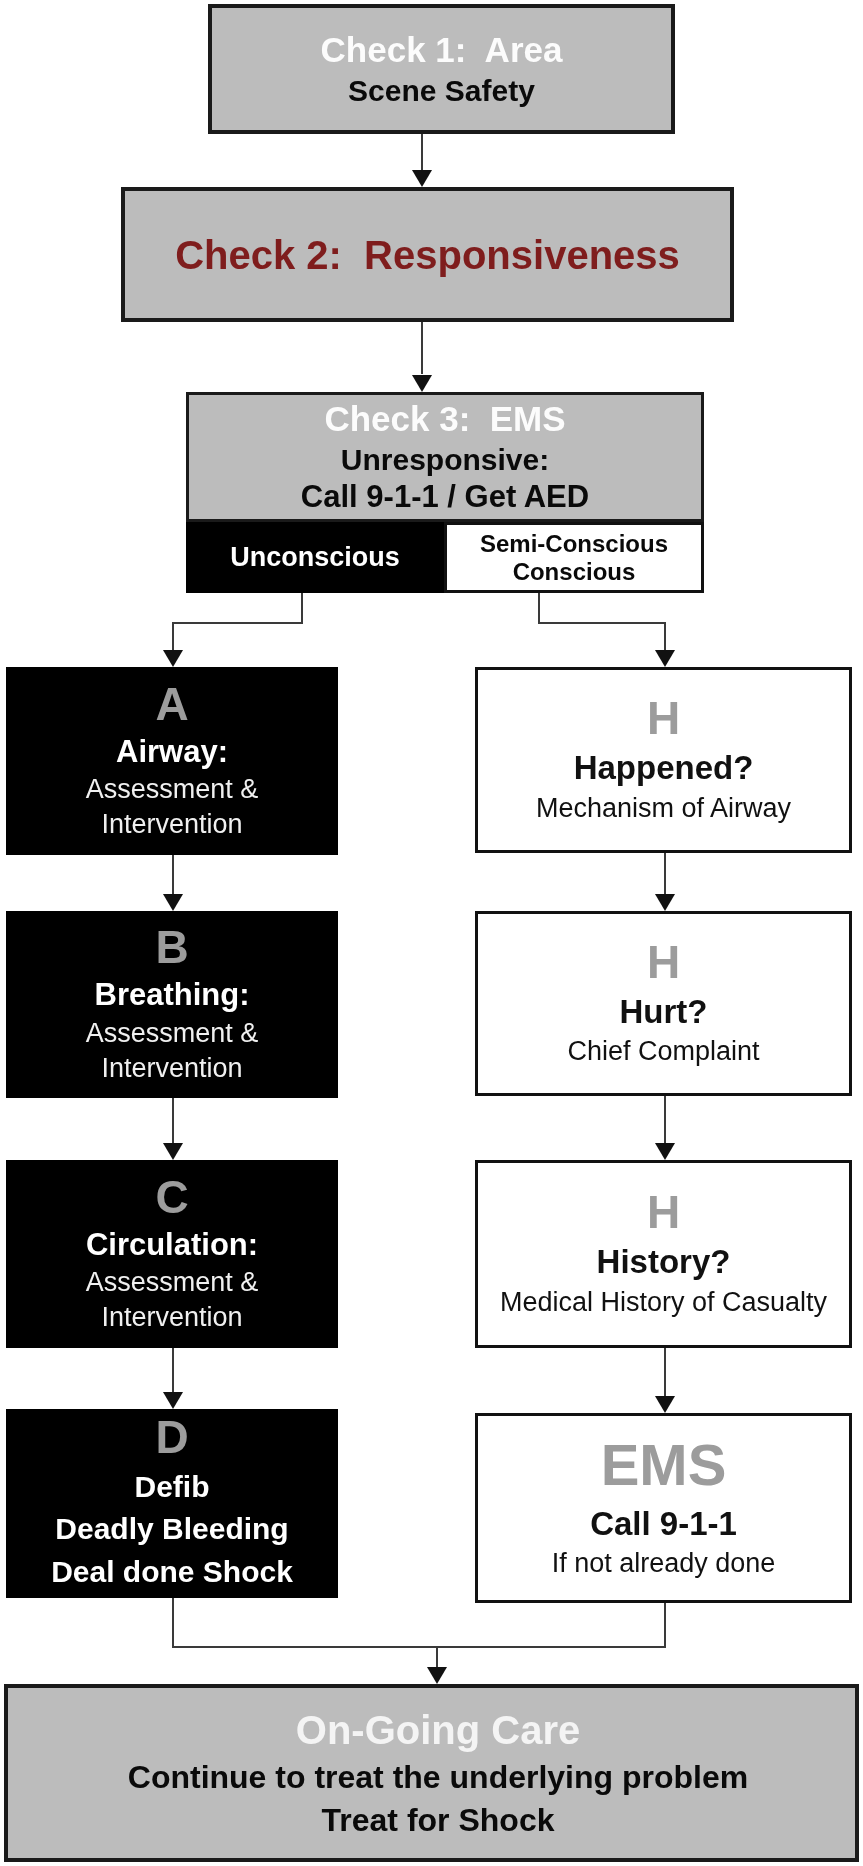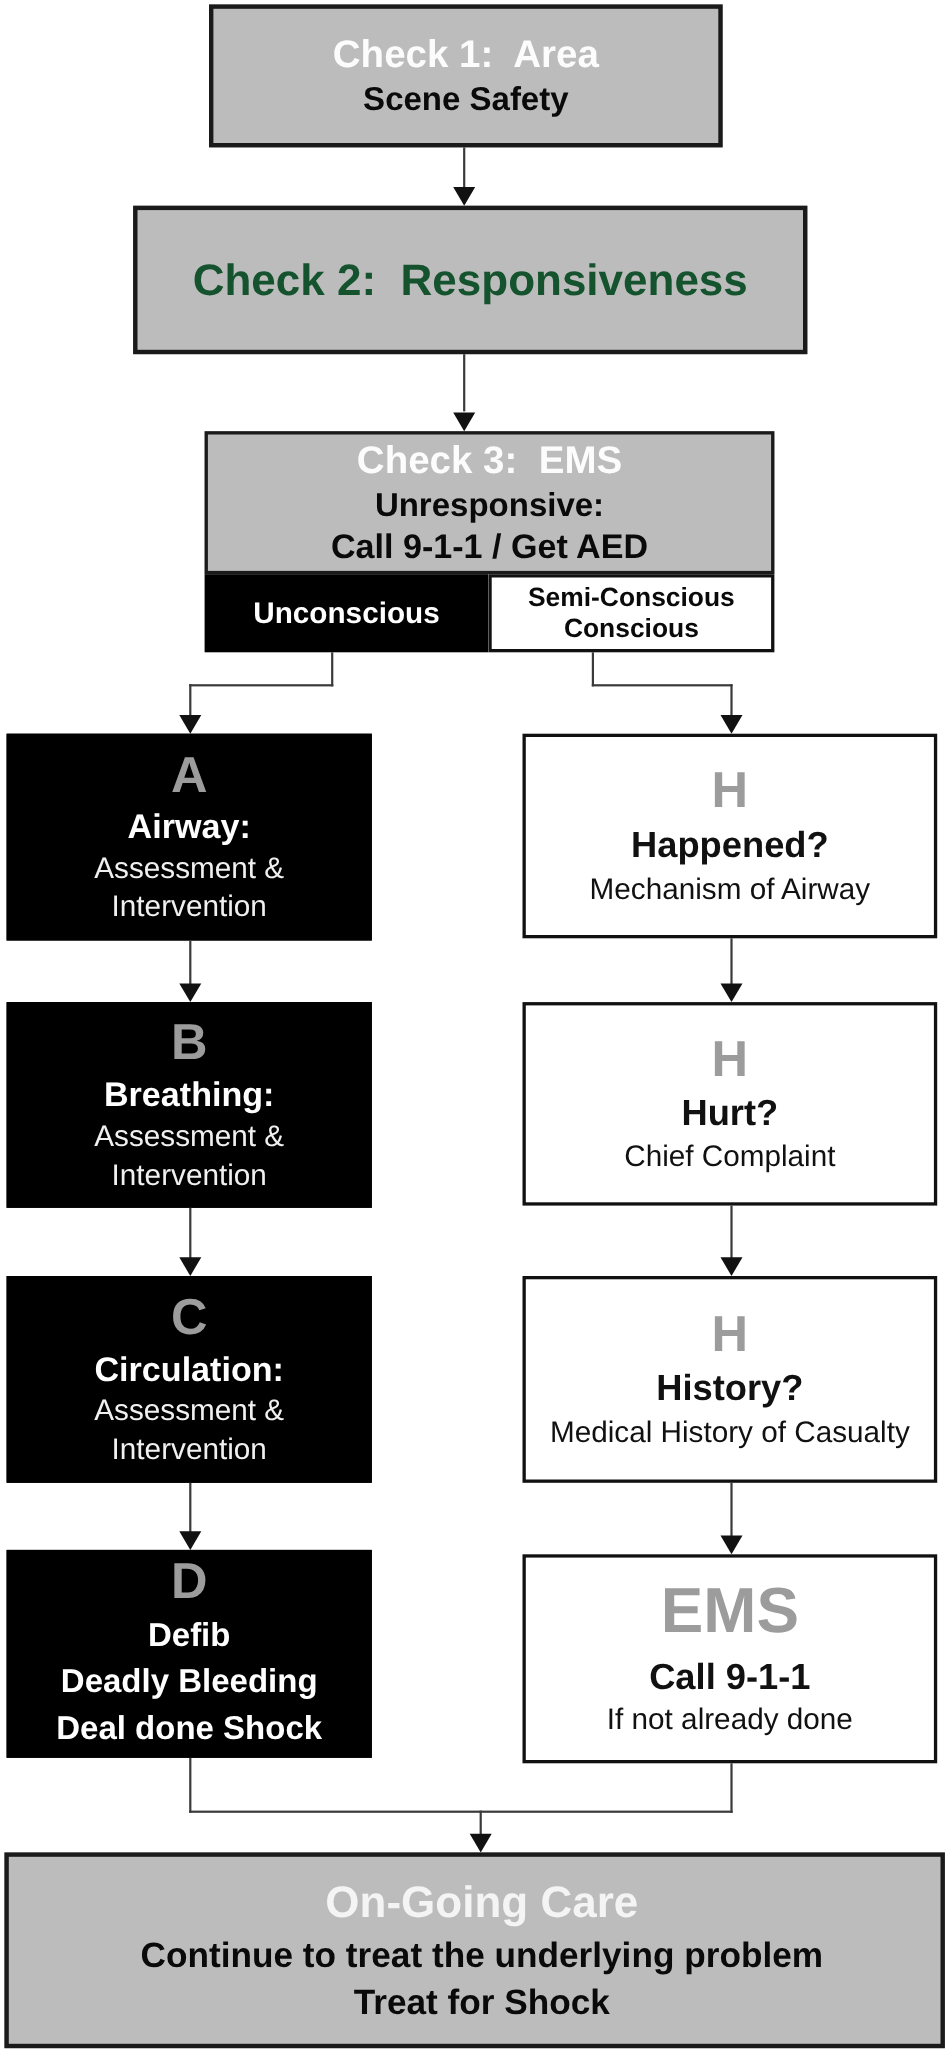--- a/index.html
+++ b/index.html
@@ -18,21 +18,21 @@
     flex-direction: column;
     align-items: center;
     justify-content: center;
     text-align: center;
   }
   .gray  { background: #bcbcbc; border: 4px solid #1a1a1a; }
   .blackbox { background: #000000; border: 3px solid #000000; }
   .whitebox { background: #ffffff; border: 3px solid #111111; }
 
   .t-check  { color: #fcfcfc; font-weight: bold; font-size: 35px; line-height: 1.25; white-space: pre-wrap; }
-  .t-check2 { color: #14532d; font-weight: bold; font-size: 40px; line-height: 1.25; white-space: pre-wrap; }
+  .t-check2 { color: #7f1d1d; font-weight: bold; font-size: 40px; line-height: 1.25; white-space: pre-wrap; }
   .t-sub-dark { color: #0a0a0a; font-weight: bold; font-size: 30px; line-height: 1.25; }
   .t-sub-dark2 { color: #0a0a0a; font-weight: bold; font-size: 31px; line-height: 1.25; }
 
   .check3-top { box-sizing: border-box; width: 100%; height: 130px; background: #bcbcbc; border: 3px solid #1a1a1a;
     display: flex; flex-direction: column; align-items: center; justify-content: center; text-align: center; }
   .check3-row { box-sizing: border-box; width: 100%; height: 71px; display: flex; }
   .cell-black { box-sizing: border-box; width: 49.8%; background: #000; display: flex; align-items: center; justify-content: center;
     color: #ffffff; font-weight: bold; font-size: 27px; }
   .cell-white { box-sizing: border-box; width: 50.2%; background: #fff; border: 3px solid #111;
     display: flex; flex-direction: column; align-items: center; justify-content: center;
@@ -56,21 +56,21 @@
     border-left: 10px solid transparent;
     border-right: 10px solid transparent;
     border-top: 17px solid #111111;
   }
 </style>
 </head>
 <body>
 
 <div class="stage">
 
-  <div class="box gray" style="left:190px; top:4px; width:467px; height:130px;">
+  <div class="box gray" style="left:208px; top:4px; width:467px; height:130px;">
     <div class="t-check">Check 1:  Area</div>
     <div class="t-sub-dark">Scene Safety</div>
   </div>
 
   <div class="vline" style="left:421px; top:134px; height:38px;"></div>
   <div class="arrow-down" style="left:412px; top:170px;"></div>
 
   <div class="box gray" style="left:121px; top:187px; width:613px; height:135px;">
     <div class="t-check2">Check 2:  Responsiveness</div>
   </div>

